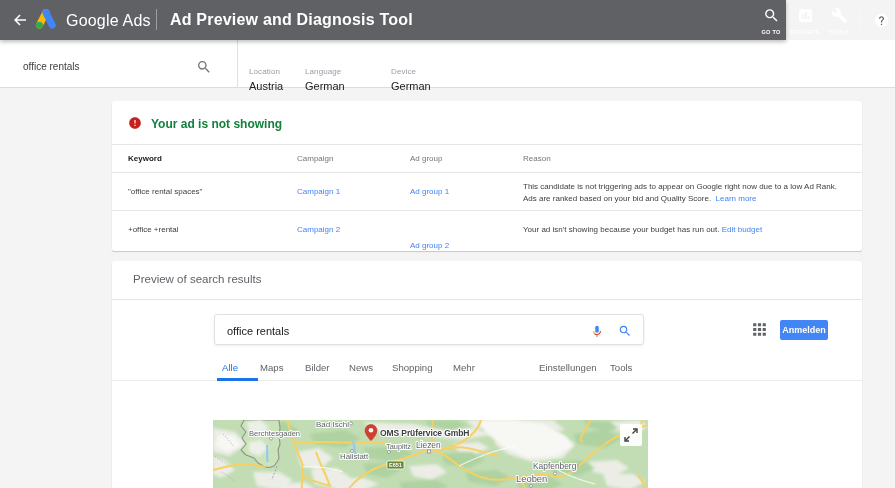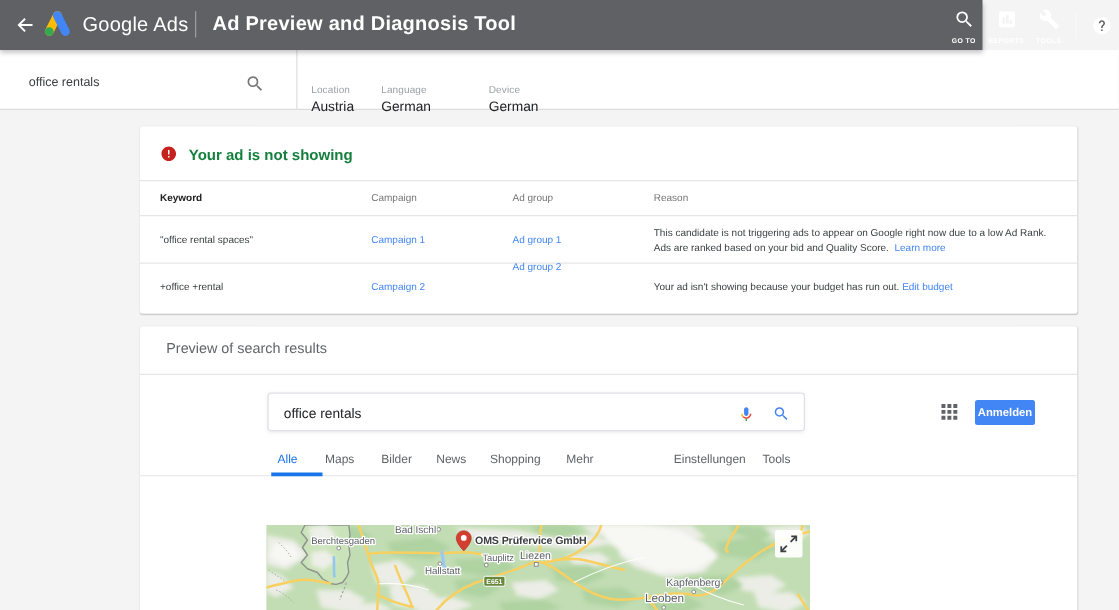--- a/index.html
+++ b/index.html
@@ -120,21 +120,21 @@
   <span class="th" style="left:298px;top:53px;">Ad group</span>
   <span class="th" style="left:411px;top:53px;">Reason</span>
   <div class="c1div" style="top:71px"></div>
   <span class="td" style="left:16px;top:86px;">"office rental spaces"</span>
   <span class="td link" style="left:185px;top:86px;">Campaign 1</span>
   <span class="td link" style="left:298px;top:86px;">Ad group 1</span>
   <span class="td" style="left:411px;top:80px;line-height:11.5px;">This candidate is not triggering ads to appear on Google right now due to a low Ad Rank.<br>Ads are ranked based on your bid and Quality Score.&nbsp; <span class="link">Learn more</span></span>
   <div class="c1div" style="top:109px"></div>
   <span class="td" style="left:16px;top:124px;">+office +rental</span>
   <span class="td link" style="left:185px;top:124px;">Campaign 2</span>
-  <span class="td link" style="left:298px;top:108px;">Ad group 2</span>
+  <span class="td link" style="left:298px;top:140px;">Ad group 2</span>
   <span class="td" style="left:411px;top:124px;">Your ad isn't showing because your budget has run out. <span class="link">Edit budget</span></span>
 </div>
 
 <div class="card" id="card2">
   <span id="prevhead">Preview of search results</span>
   <div class="c1div" style="top:38px"></div>
 
 
   <div id="sbox">
     <span id="sboxtext">office rentals</span>

